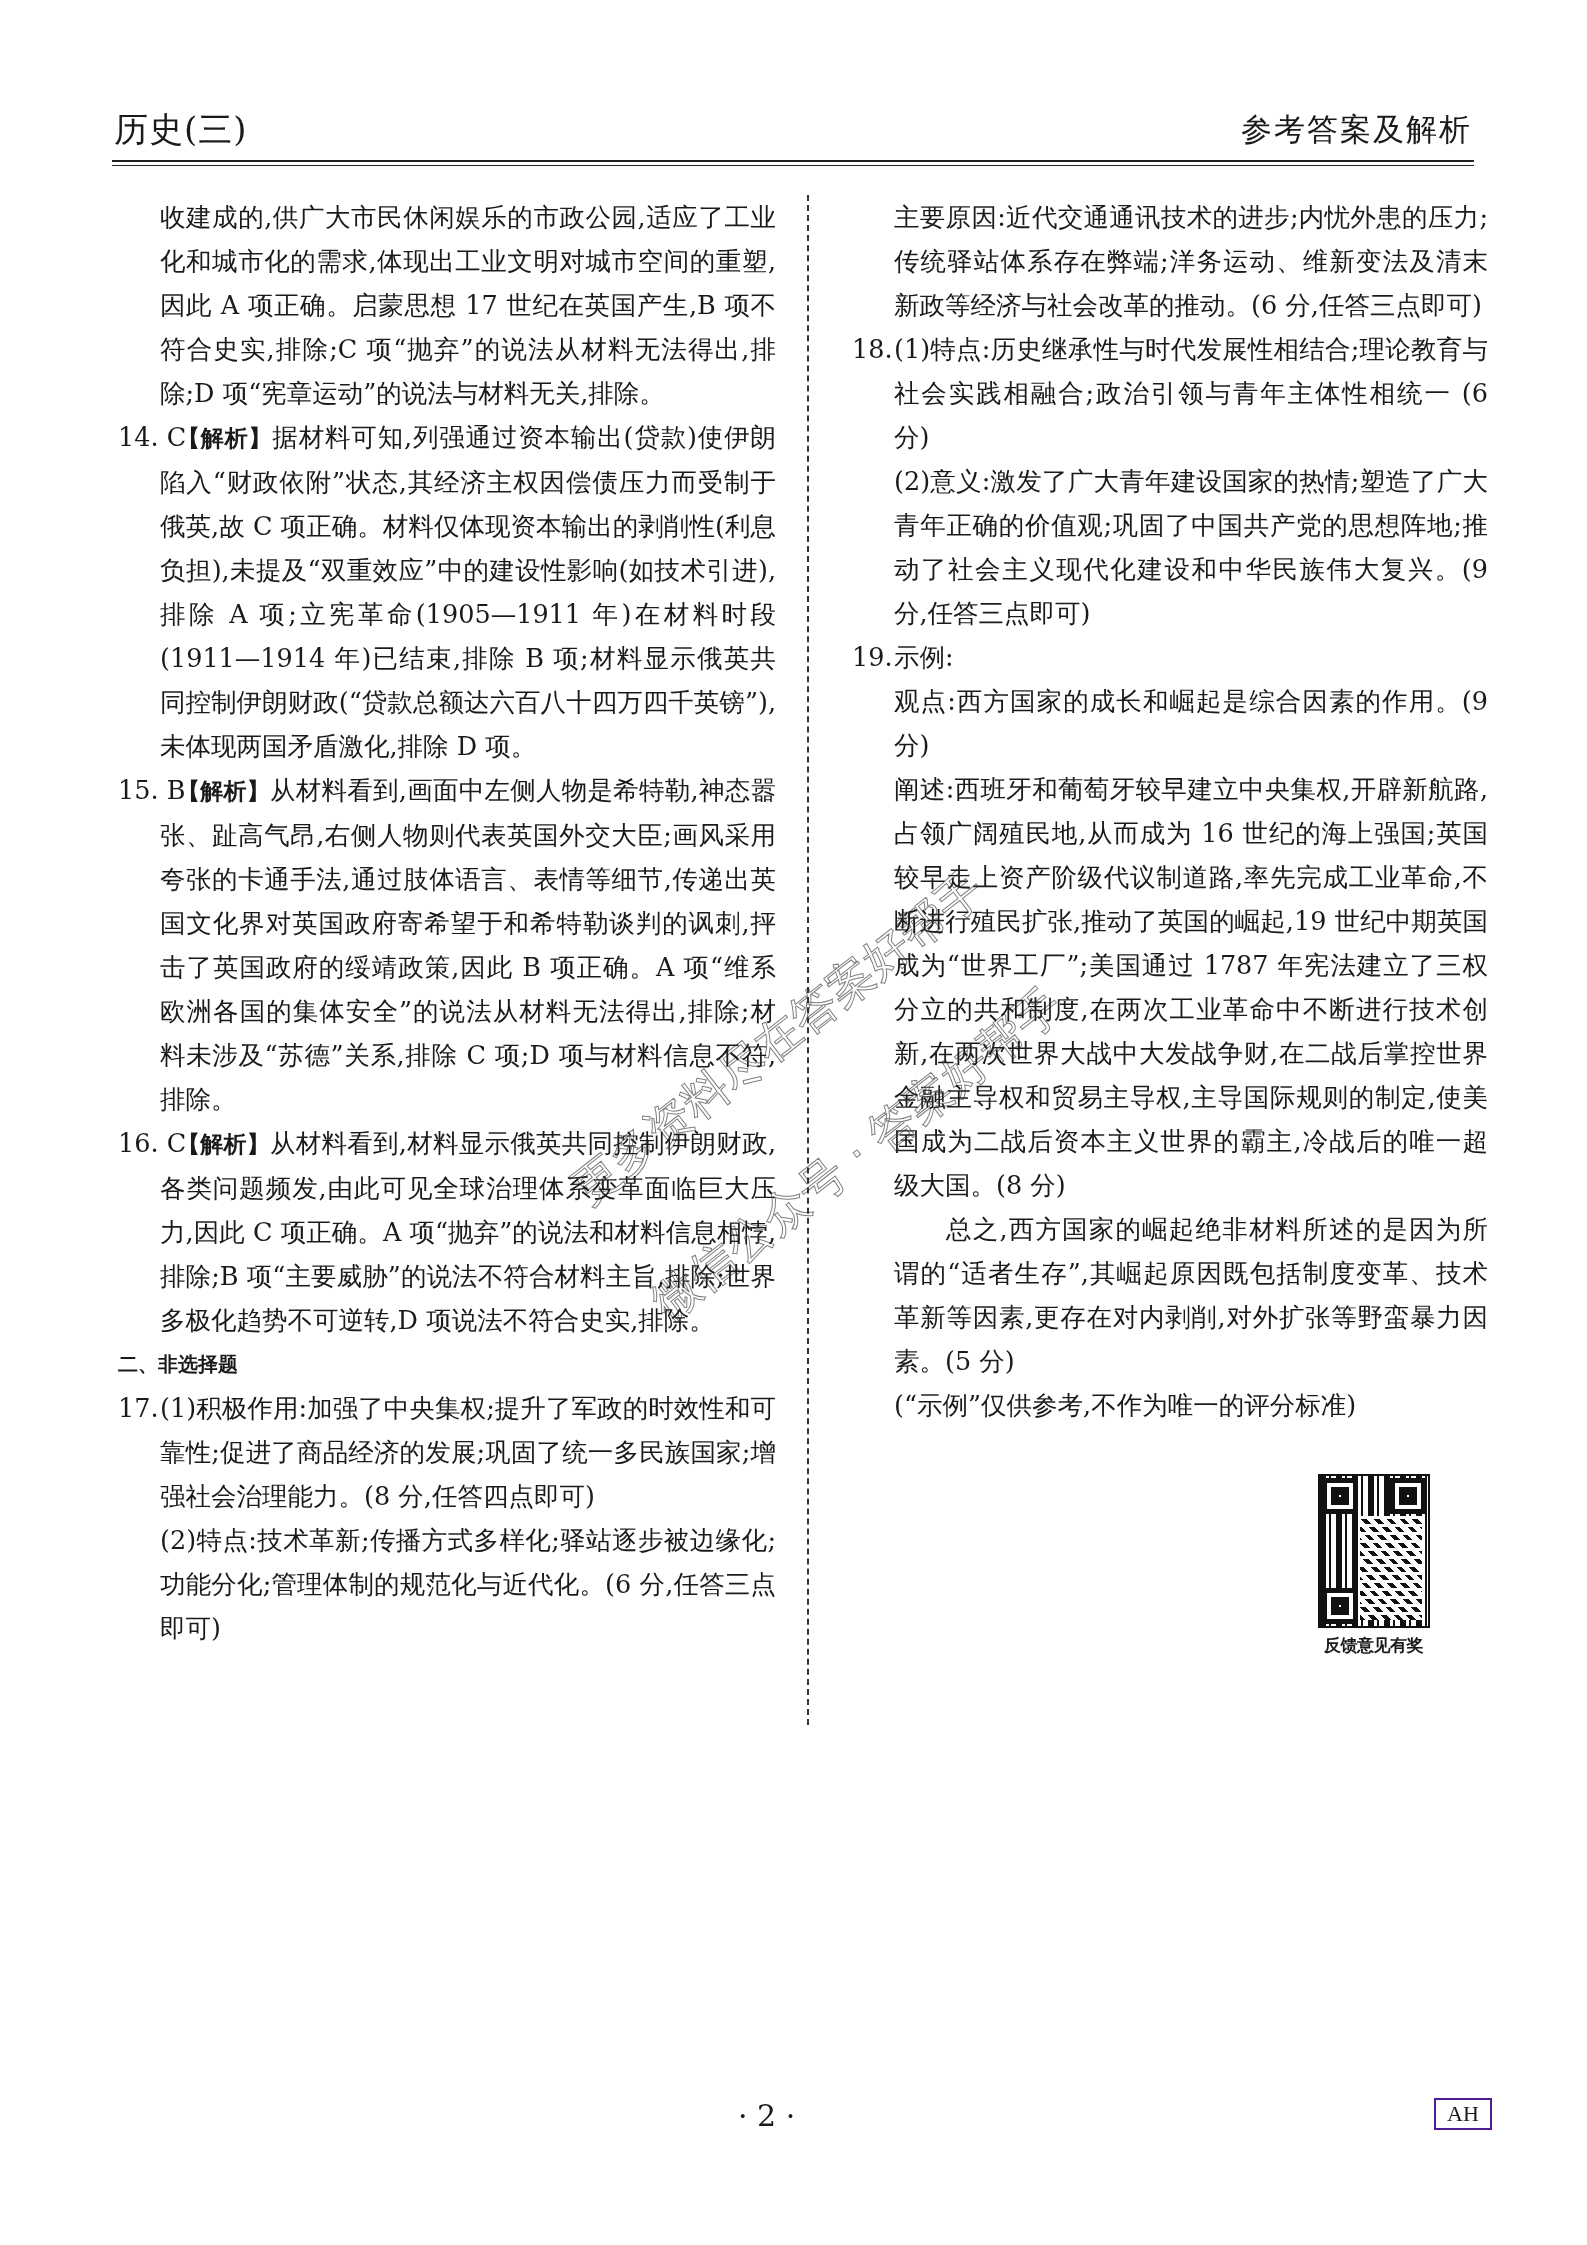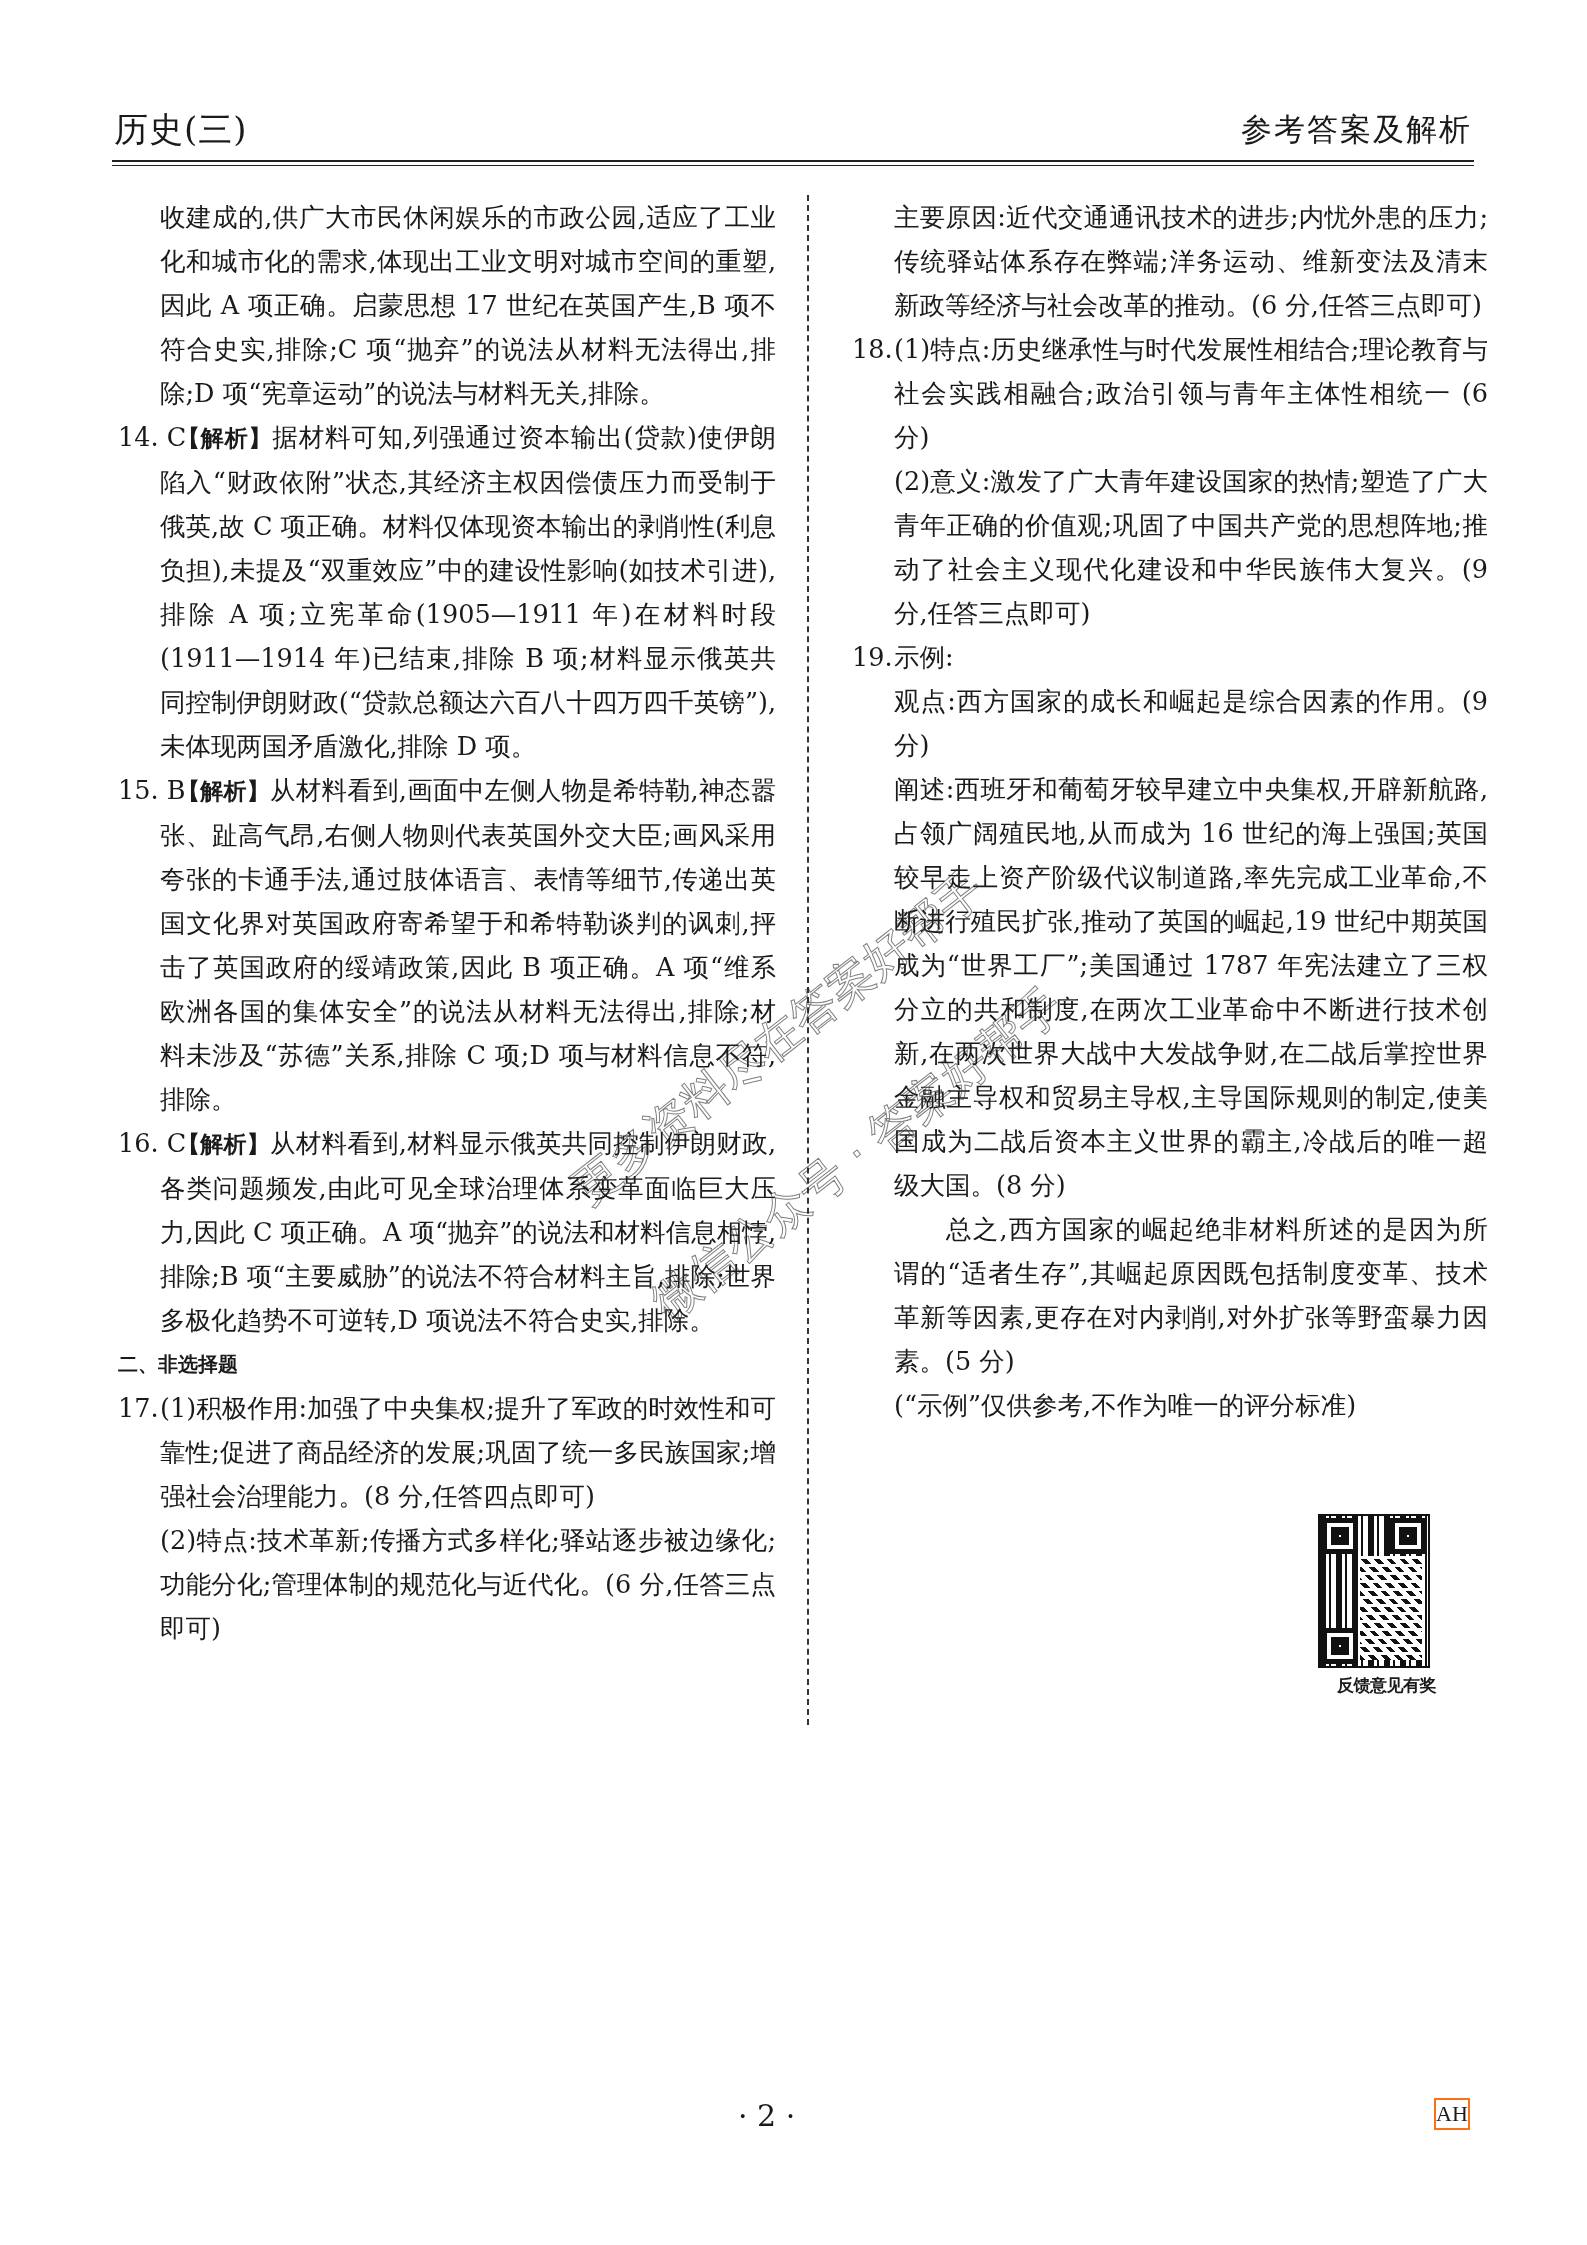--- a/index.html
+++ b/index.html
@@ -42,22 +42,22 @@
   .first-indent { text-indent: 52px; }
   .section-heading {
     font-family: "DejaVu Sans", "Liberation Sans", sans-serif;
     font-weight: bold; font-size: 20px;
   }
   .tag-bold {
     font-family: "DejaVu Sans", "Liberation Sans", sans-serif;
     font-weight: bold; font-size: 23px; margin-left: 17px;
   }
   .qr-block {
-    position: absolute; left: 1311px; top: 1514px; width: 125px;
-    text-align: right;
+    position: absolute; left: 1311px; top: 1474px; width: 125px;
+    text-align: center;
   }
   .qr {
     width: 108px; height: 150px; margin: 0 auto;
     background:
       repeating-linear-gradient(90deg, #111 0 6px, #fff 6px 9px, #111 9px 11px, #fff 11px 16px),
       #fff;
     position: relative;
     border: 2px solid #111;
   }
   .qr::before, .qr::after {
@@ -78,21 +78,21 @@
   }
   .qr-caption {
     font-family: "DejaVu Sans", "Liberation Sans", sans-serif;
     font-weight: bold; font-size: 17px; margin-top: 6px; letter-spacing: -0.5px;
   }
   .page-number {
     position: absolute; left: 738px; top: 2098px; font-size: 30px;
   }
   .edition-badge {
     position: absolute; left: 1434px; top: 2098px;
-    border: 2px solid #f97316; font-size: 22px; padding: 1px 0;
+    border: 2px solid #4c1d95; font-size: 22px; padding: 1px 11px;
     font-family: "Liberation Serif", serif;
   }
   .watermark {
     position: absolute; font-size: 46px; color: rgba(40,40,40,0.55);
     font-family: "DejaVu Sans", "Liberation Sans", sans-serif;
     transform-origin: left top; white-space: nowrap;
     -webkit-text-stroke: 1px rgba(40,40,40,0.6); color: transparent;
     pointer-events: none;
   }
   .wm1 { left: 560px; top: 1170px; transform: rotate(-38deg); }

